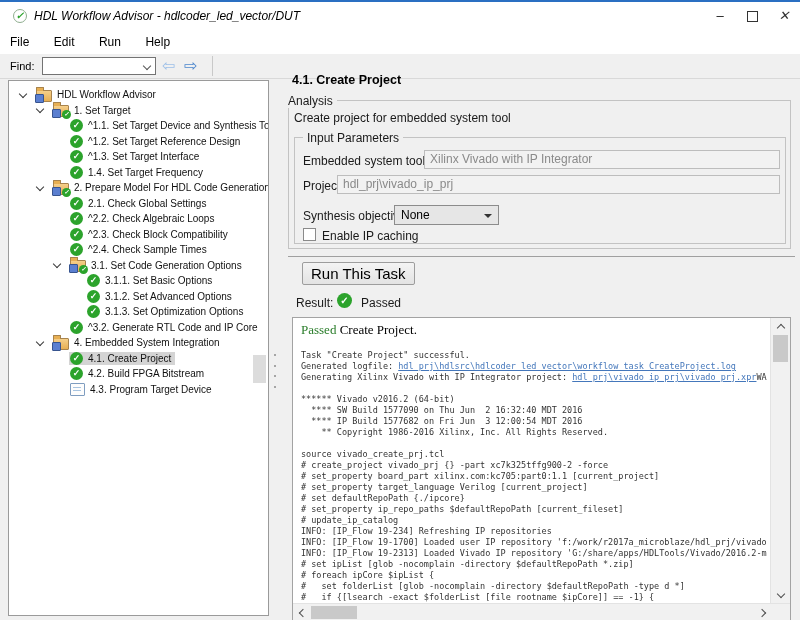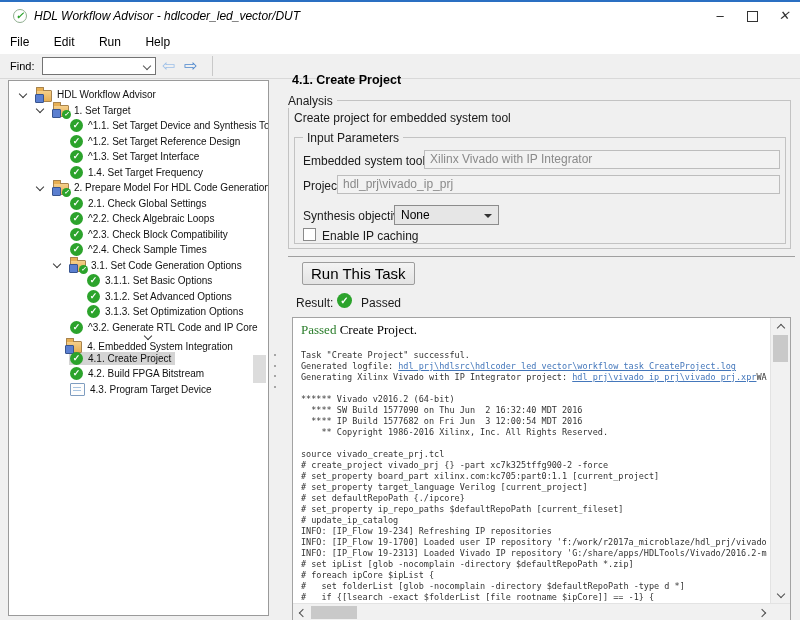--- a/index.html
+++ b/index.html
@@ -286,21 +286,21 @@
             <span>3.1.3. Set Optimization Options</span>
           </span>
         </div>
         <div class="trow" style="padding-left: 42px;">
           <span class="expander"></span>
           <span class="tbody">
             <span class="ticon task-passed"></span>
             <span>^3.2. Generate RTL Code and IP Core</span>
           </span>
         </div>
-        <div class="trow" style="padding-left: 25px; flex-direction: column;">
+        <div class="trow" style="padding-left: 25px;">
           <span class="expander">
             <i class="chevdown"></i>
           </span>
           <span class="tbody">
             <span class="ticon folder-badge">
               <i class="fb"></i>
             </span>
             <span>4. Embedded System Integration</span>
           </span>
         </div>

